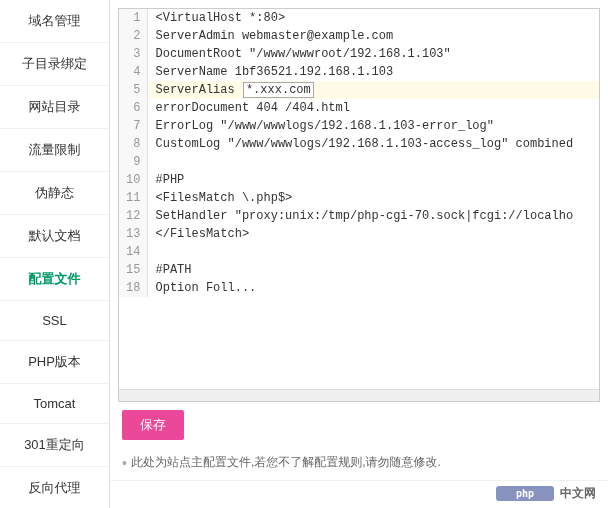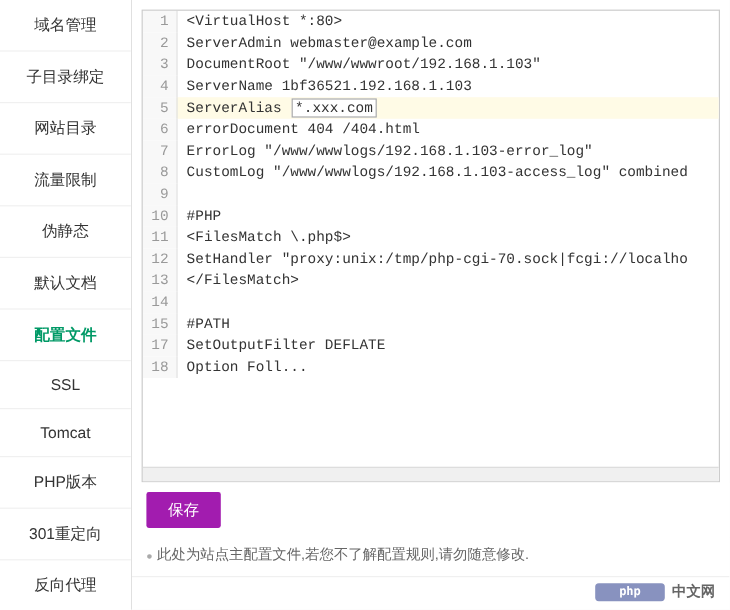--- a/index.html
+++ b/index.html
@@ -130,21 +130,21 @@
 
     
     .bottom-bar {
       padding: 8px 12px;
       display: flex;
       align-items: center;
       background: #fff;
     }
 
     .save-btn {
-      background: #a21caf;
+      background: #ec4899;
       color: #fff;
       border: none;
       padding: 6px 18px;
       font-size: 13px;
       cursor: pointer;
       border-radius: 2px;
     }
 
     
     .notice-bar {
@@ -196,22 +196,22 @@
 <div class="sidebar">
 
 <div class="sidebar-item">域名管理</div>
     <div class="sidebar-item">子目录绑定</div>
     <div class="sidebar-item">网站目录</div>
     <div class="sidebar-item">流量限制</div>
     <div class="sidebar-item">伪静态</div>
     <div class="sidebar-item">默认文档</div>
     <div class="sidebar-item active">配置文件</div>
     <div class="sidebar-item">SSL</div>
+    <div class="sidebar-item">PHP版本</div>
     <div class="sidebar-item">Tomcat</div>
-    <div class="sidebar-item">PHP版本</div>
     <div class="sidebar-item">301重定向</div>
     <div class="sidebar-item">反向代理</div>
   </div>
 
 <div class="main">
 
   <div class="code-area">
     <div class="code-scroll">
       <table class="code-table">
         <tbody id="code-body">
@@ -267,24 +267,20 @@
               <td class="line-num">13</td>
               <td class="code-line">    &lt;/FilesMatch&gt;</td>
             </tr>
             <tr>
               <td class="line-num">14</td>
               <td class="code-line"></td>
             </tr>
             <tr>
               <td class="line-num">15</td>
               <td class="code-line">    #PATH</td>
-            </tr>
-            <tr>
-              <td class="line-num">17</td>
-              <td class="code-line">        SetOutputFilter DEFLATE</td>
             </tr>
             <tr>
               <td class="line-num">18</td>
               <td class="code-line">        Option Foll...</td>
             </tr>
           </tbody>
       </table>
     </div>
     <div class="hscroll-bar"></div>
   </div>

